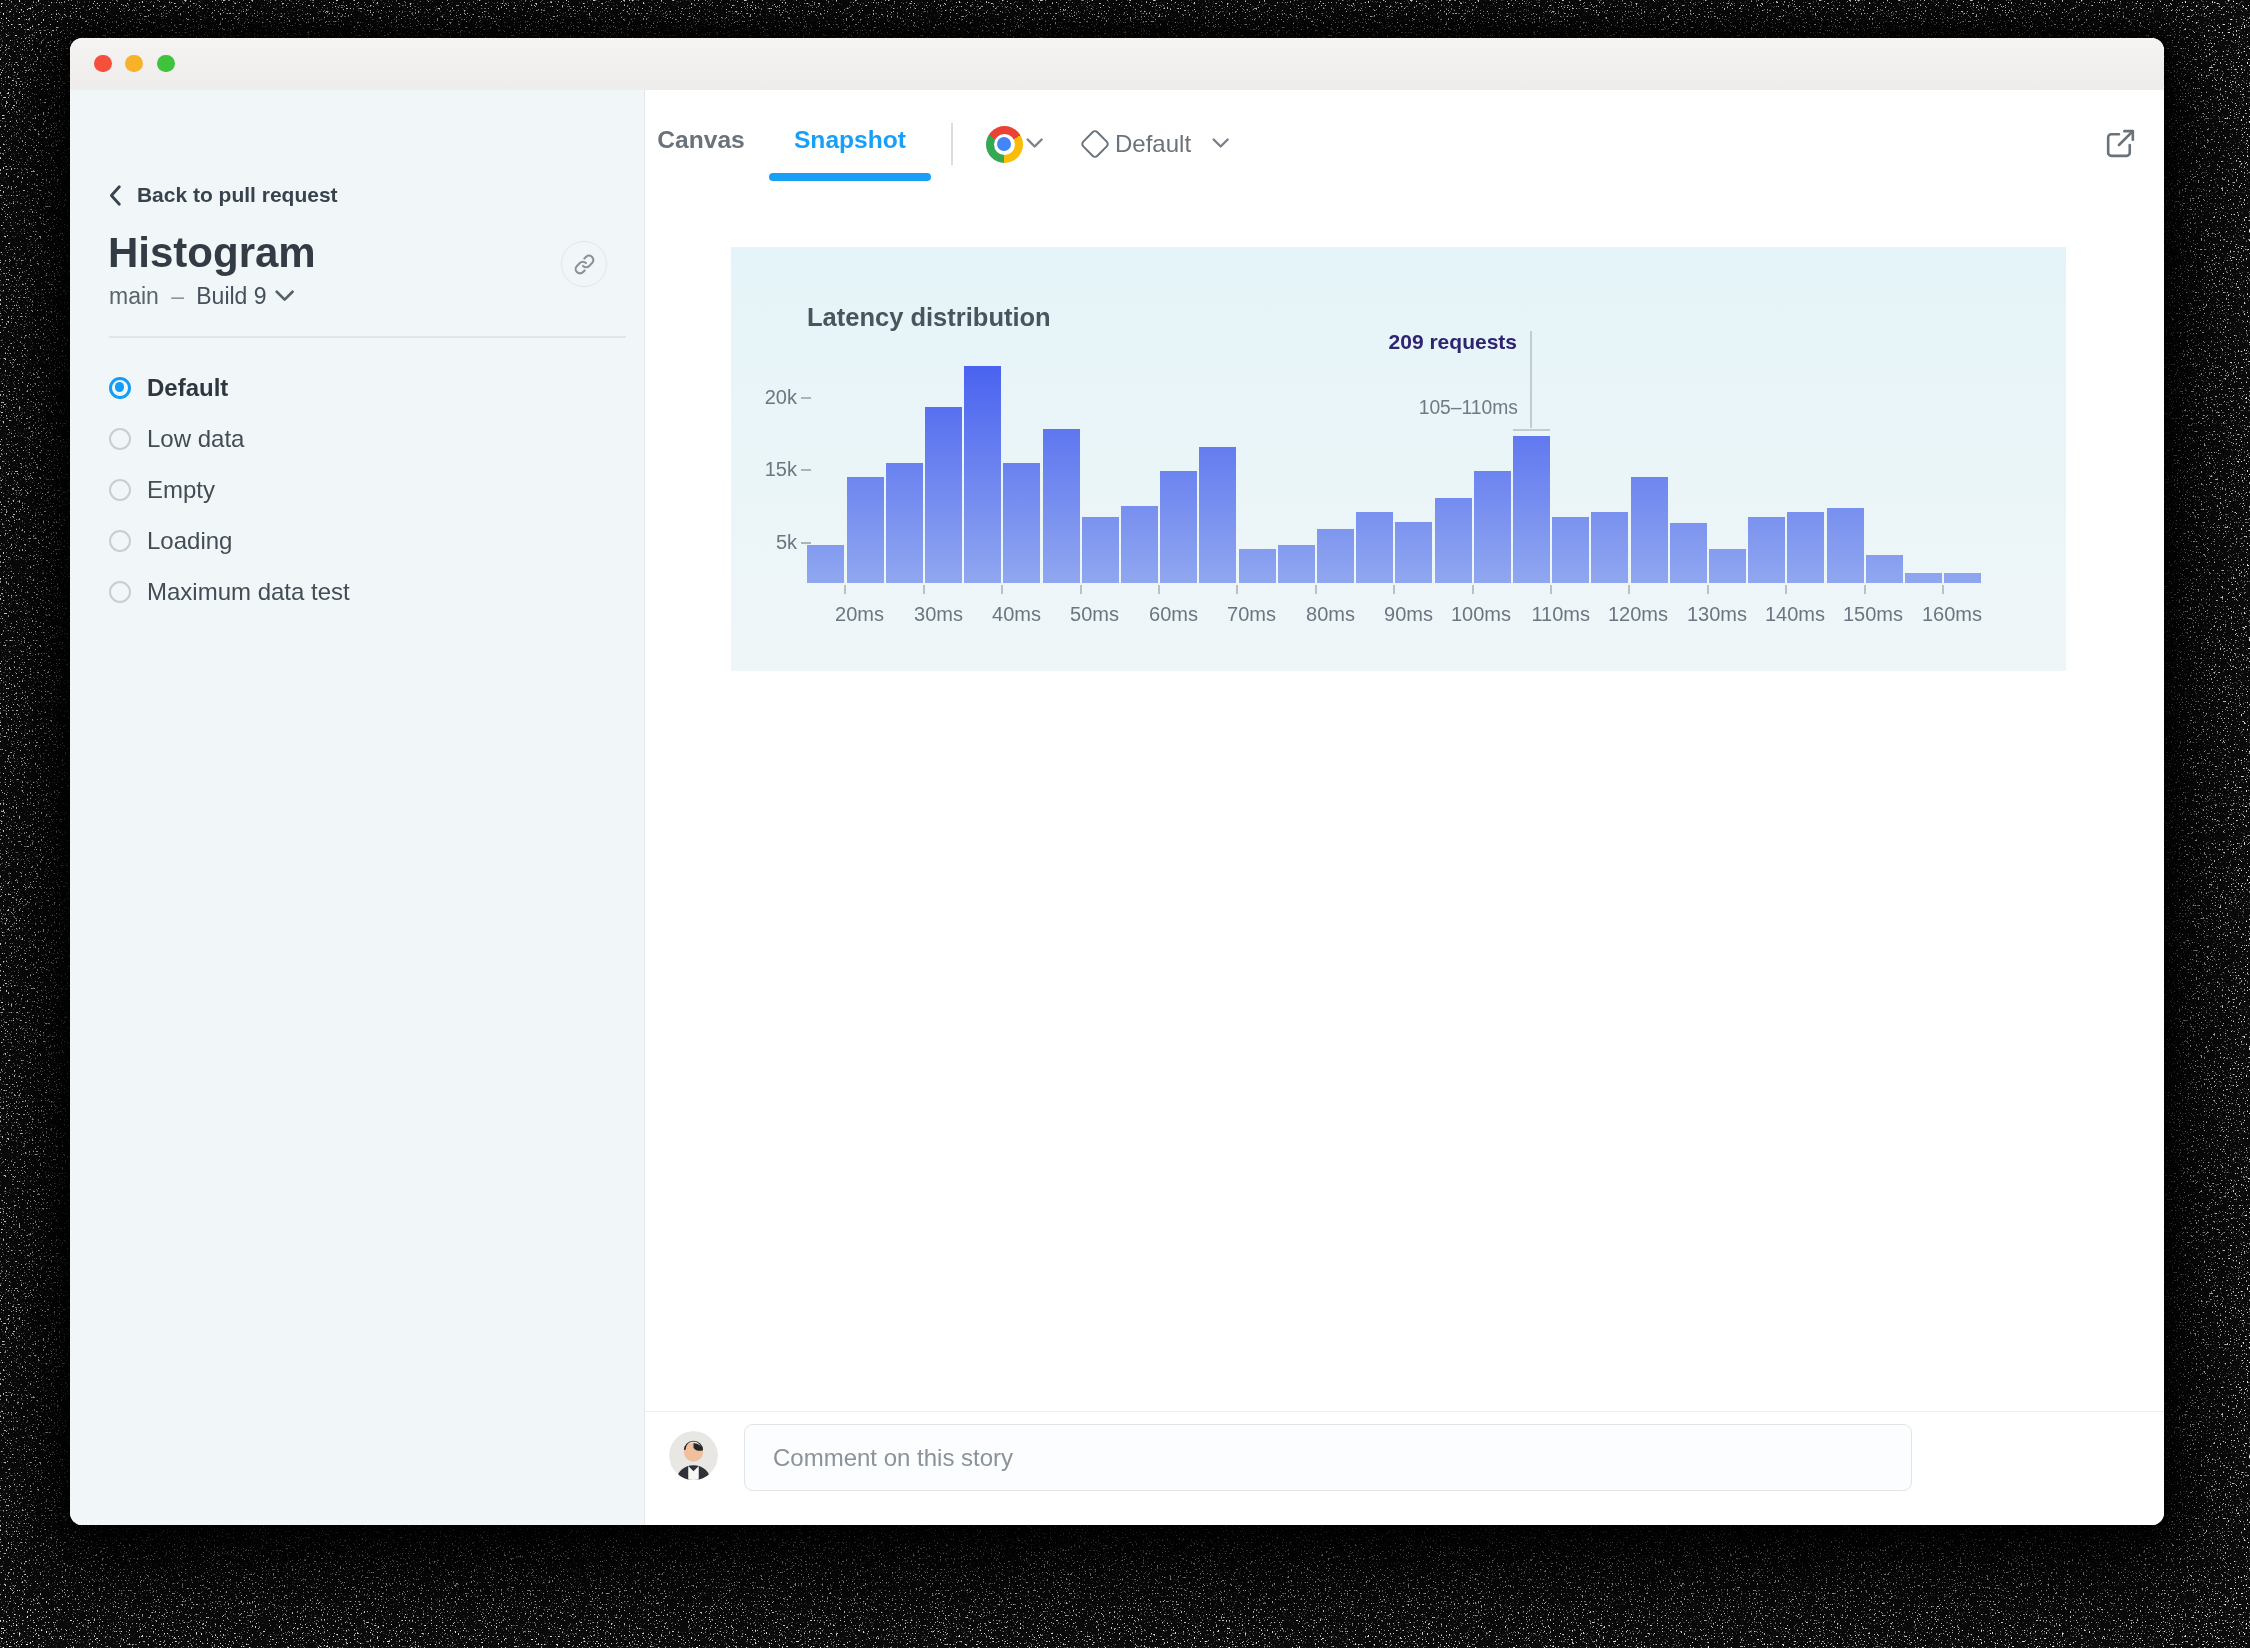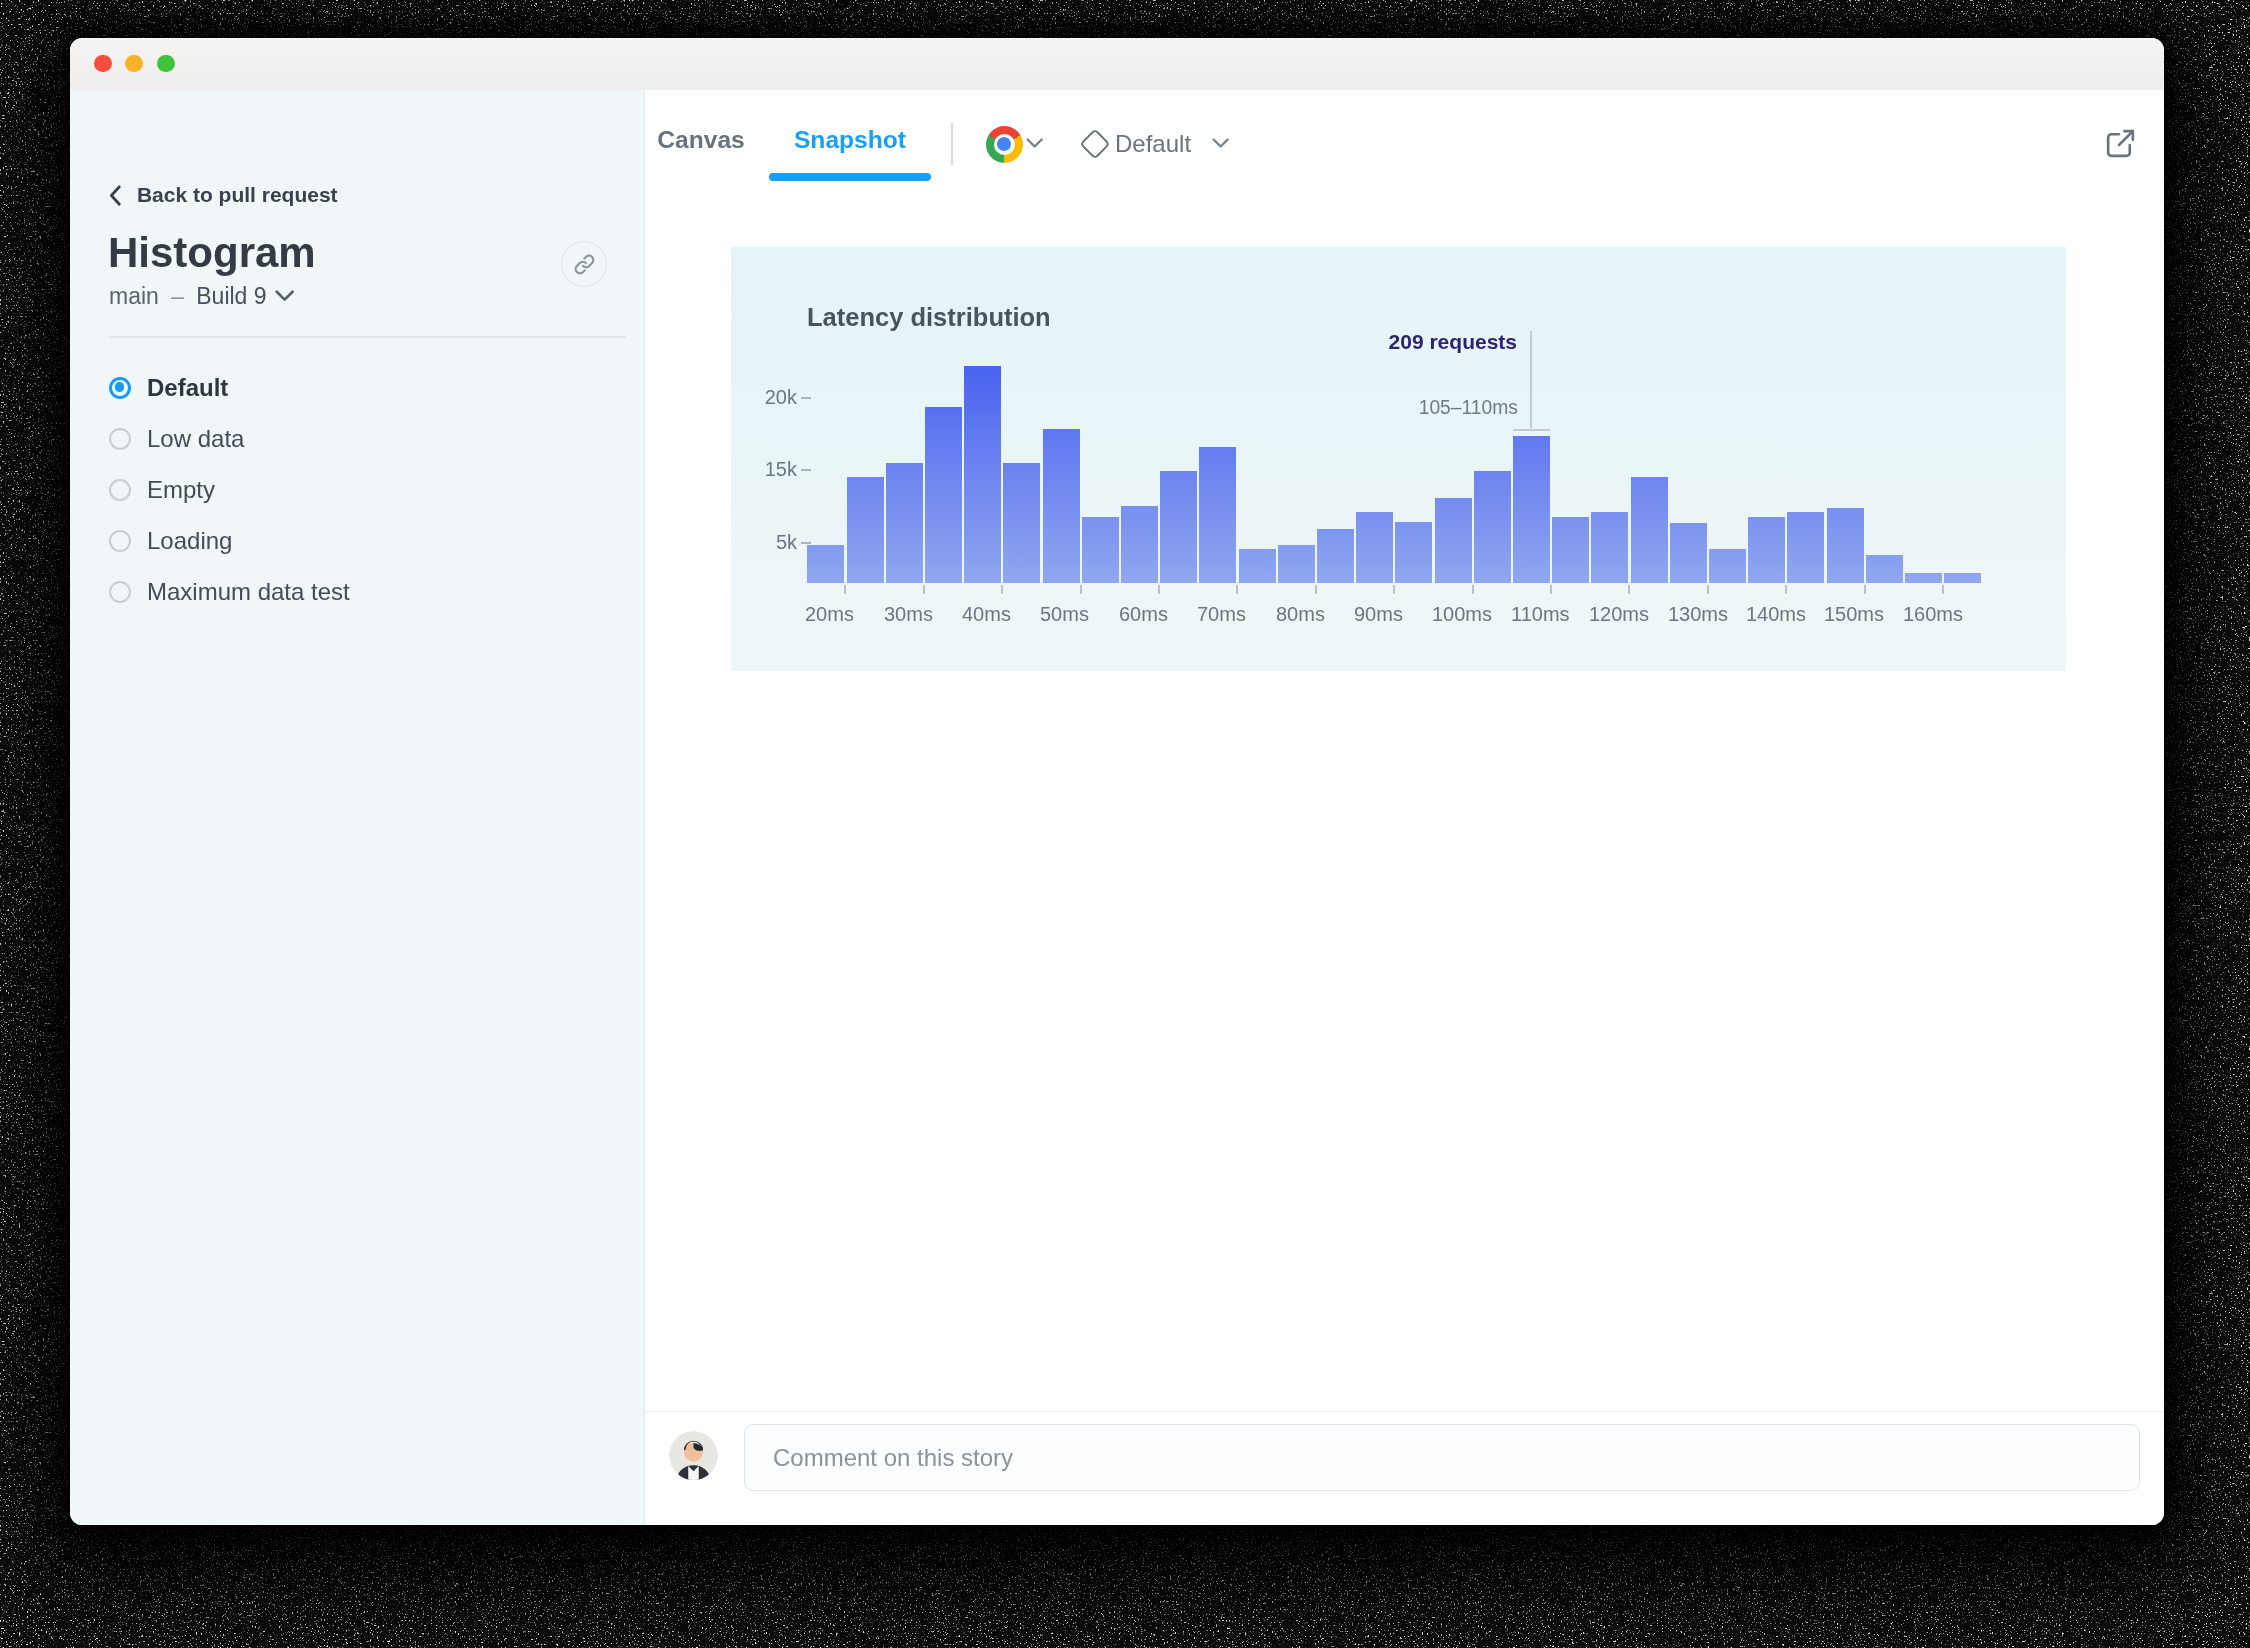--- a/index.html
+++ b/index.html
@@ -56,30 +56,30 @@
   .ext-btn{position:absolute;left:2028px;top:83px;width:44px;height:44px;display:flex;align-items:center;justify-content:center;cursor:pointer;}
   
   .main{position:absolute;left:575px;right:0;top:144px;bottom:114px;background:#fff;}
   .chart-panel{position:absolute;left:661px;top:209px;width:1335px;height:424px;border-radius:0;
     background:linear-gradient(180deg,#e5f4f8 0%,#eff6f8 100%);}
   .chart-title{position:absolute;left:76px;top:56px;font-size:25.5px;font-weight:700;color:#4a545e;}
   .ylab{position:absolute;left:0;width:66px;text-align:right;font-size:20px;color:#6b7680;}
   .ydash{position:absolute;left:70px;width:9.7px;height:1.8px;background:#aab4bd;}
   .bar{position:absolute;bottom:88px;cursor:pointer;}
   .xtick{position:absolute;width:1.8px;height:8.8px;background:#b9c2c9;top:338px;}
-  .xlab{position:absolute;top:356px;width:79px;margin-left:-40px;text-align:left;font-size:20px;color:#6b7680;}
+  .xlab{position:absolute;top:356px;width:79px;margin-left:-40px;text-align:right;font-size:20px;color:#6b7680;}
   .ann-line{position:absolute;width:1.8px;background:#c3cad1;}
   .ann-cap{position:absolute;height:1.8px;background:#c3cad1;}
   .ann-title{position:absolute;left:435px;width:351px;text-align:right;top:83px;
     font-size:21px;font-weight:700;color:#2e2470;}
   .ann-sub{position:absolute;left:436px;width:351px;text-align:right;top:106px;font-size:19.3px;color:#6f7a85;margin-top:44px;}
   
   .comment-bar{position:absolute;left:575px;right:0;bottom:0;height:114px;background:#fff;border-top:1.8px solid #eceef0;box-sizing:border-box;}
   .avatar{position:absolute;left:599px;top:1393px;width:49px;height:49px;border-radius:50%;overflow:hidden;}
-  .comment-input{position:absolute;left:674px;top:1386px;width:1396px;height:67px;box-sizing:border-box;
+  .comment-input{position:absolute;left:674px;top:1386px;width:1168px;height:67px;box-sizing:border-box;
     border:1.8px solid #e0e4e7;border-radius:8.8px;background:#fcfdfe;display:flex;align-items:center;cursor:text;}
   .comment-input .ph{margin-left:28px;font-size:24px;color:#8a929a;}
   svg.icon{display:block;}
 </style>
 </head>
 <body>
 
 <svg class="noise-layer" width="2251" height="1649" viewBox="0 0 2564 1878">
   <filter id="noiseF">
     <feTurbulence type="fractalNoise" baseFrequency="0.55" numOctaves="2" seed="7"></feTurbulence>

